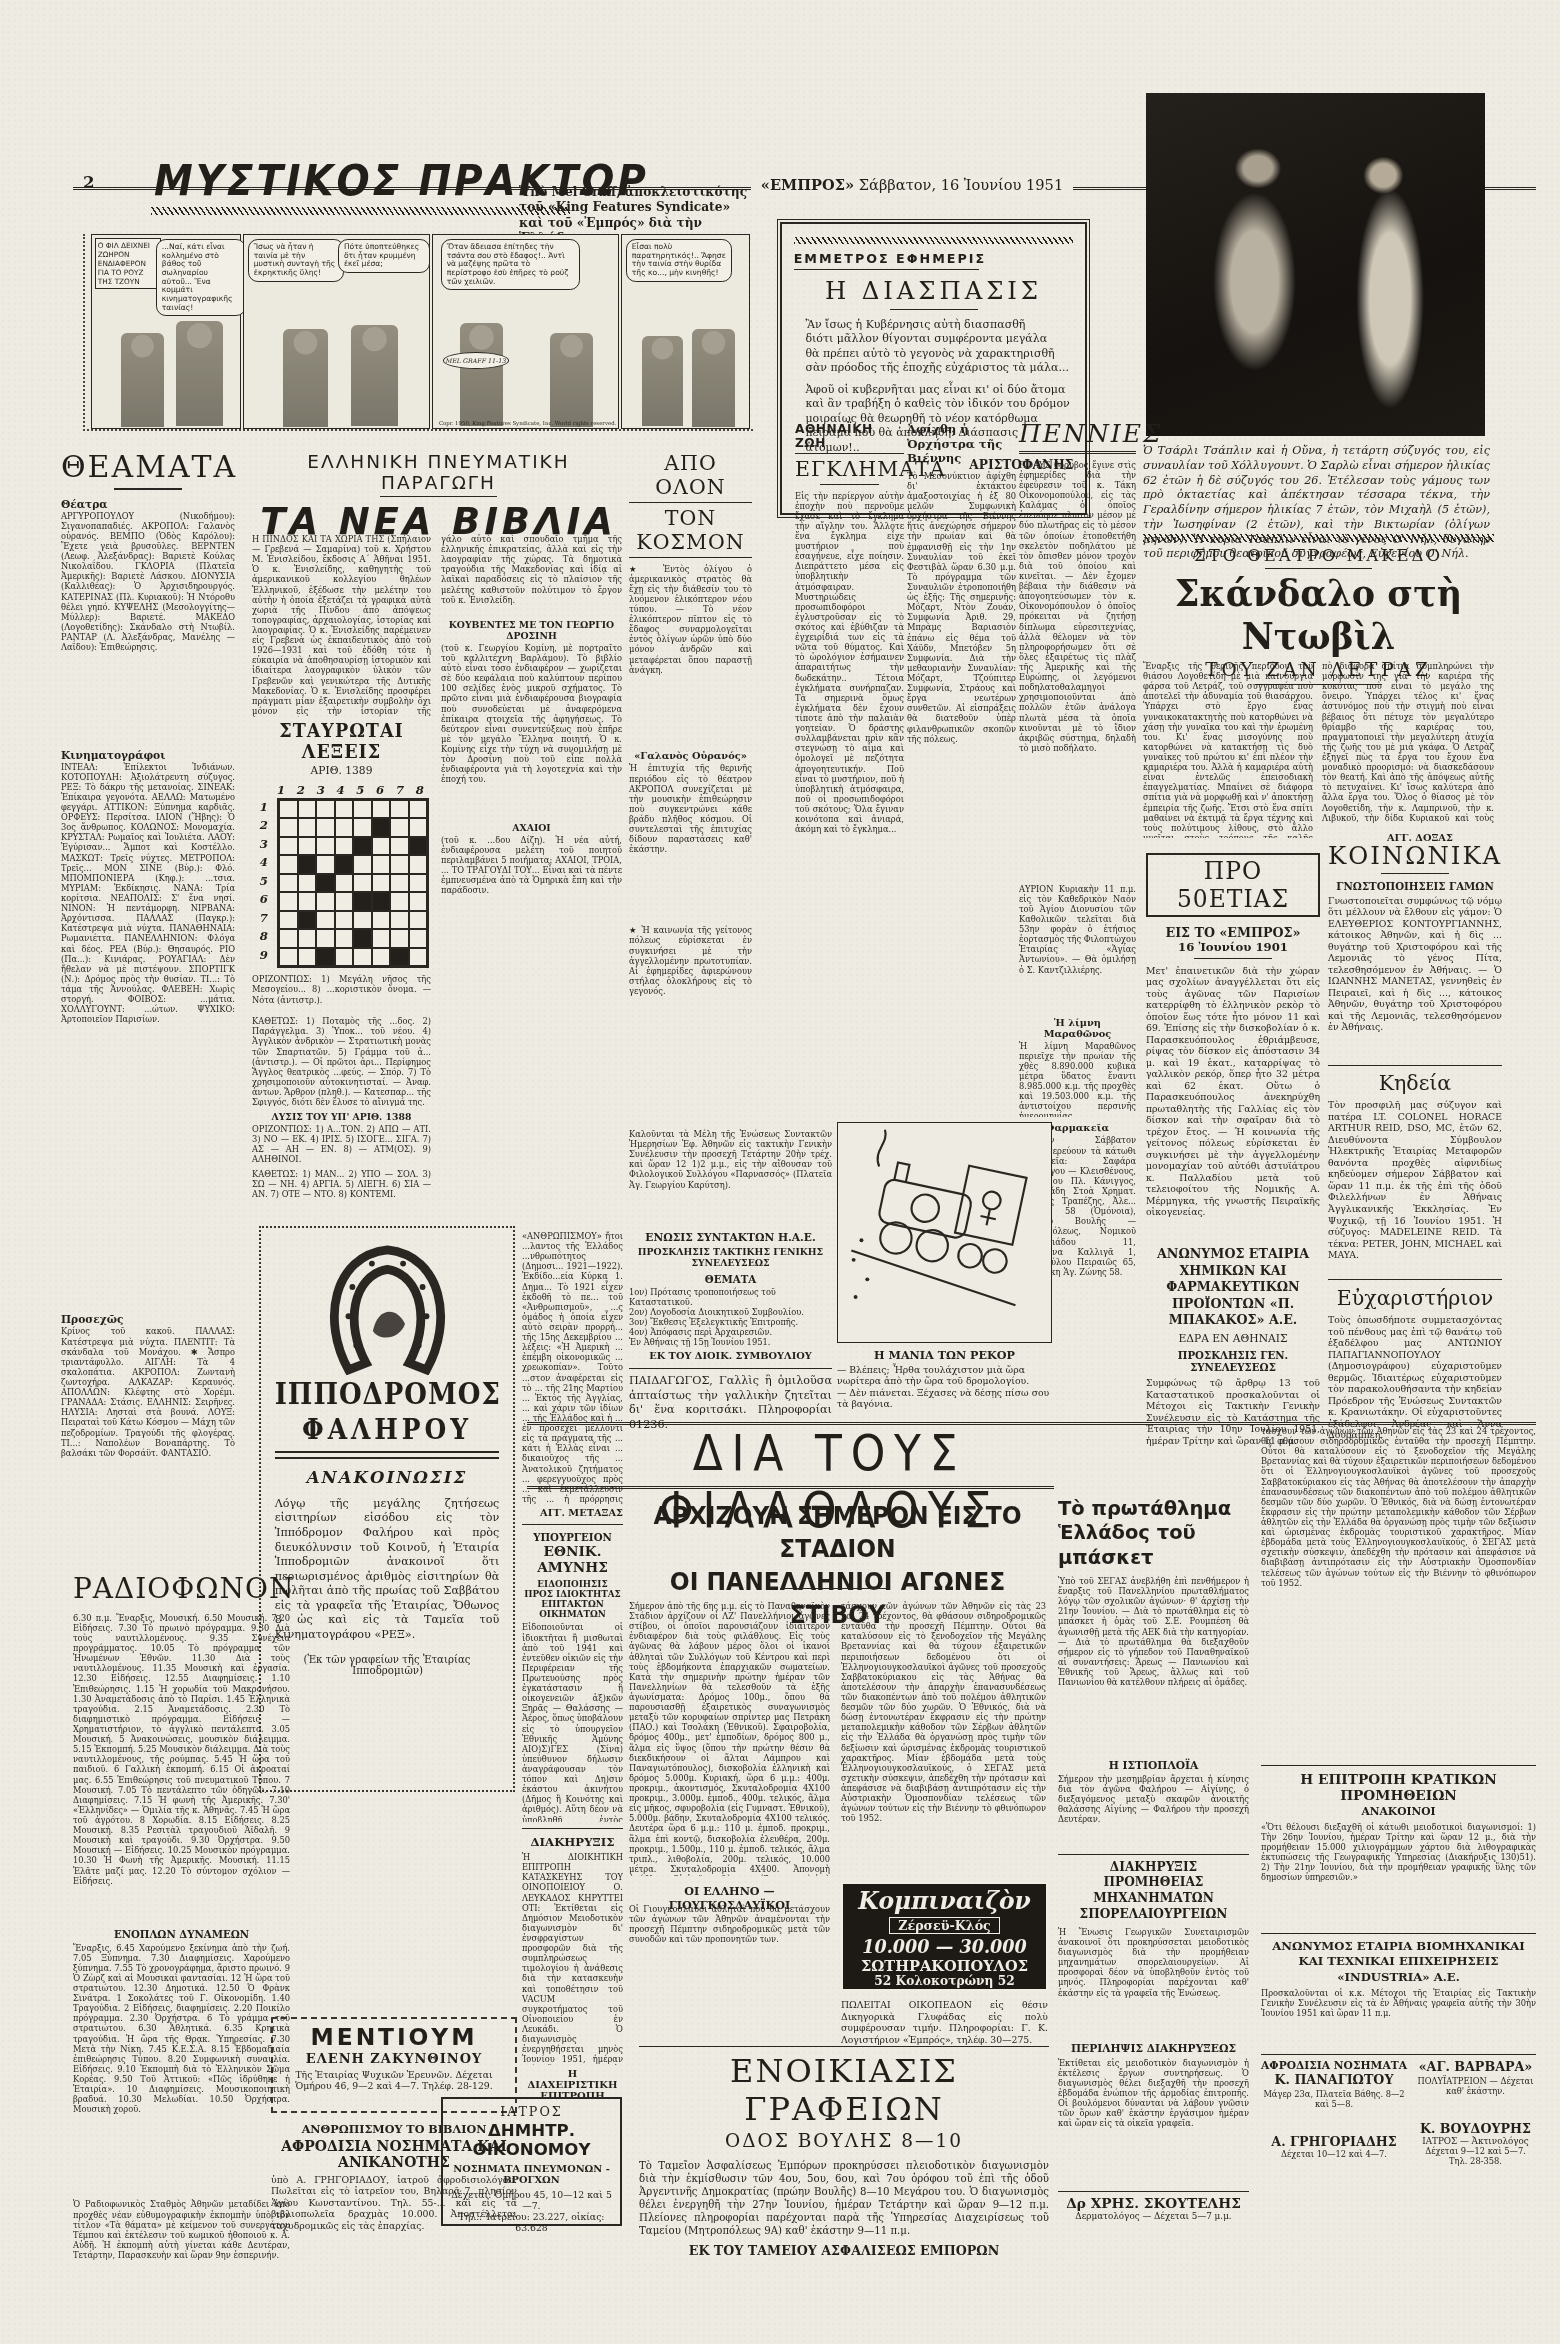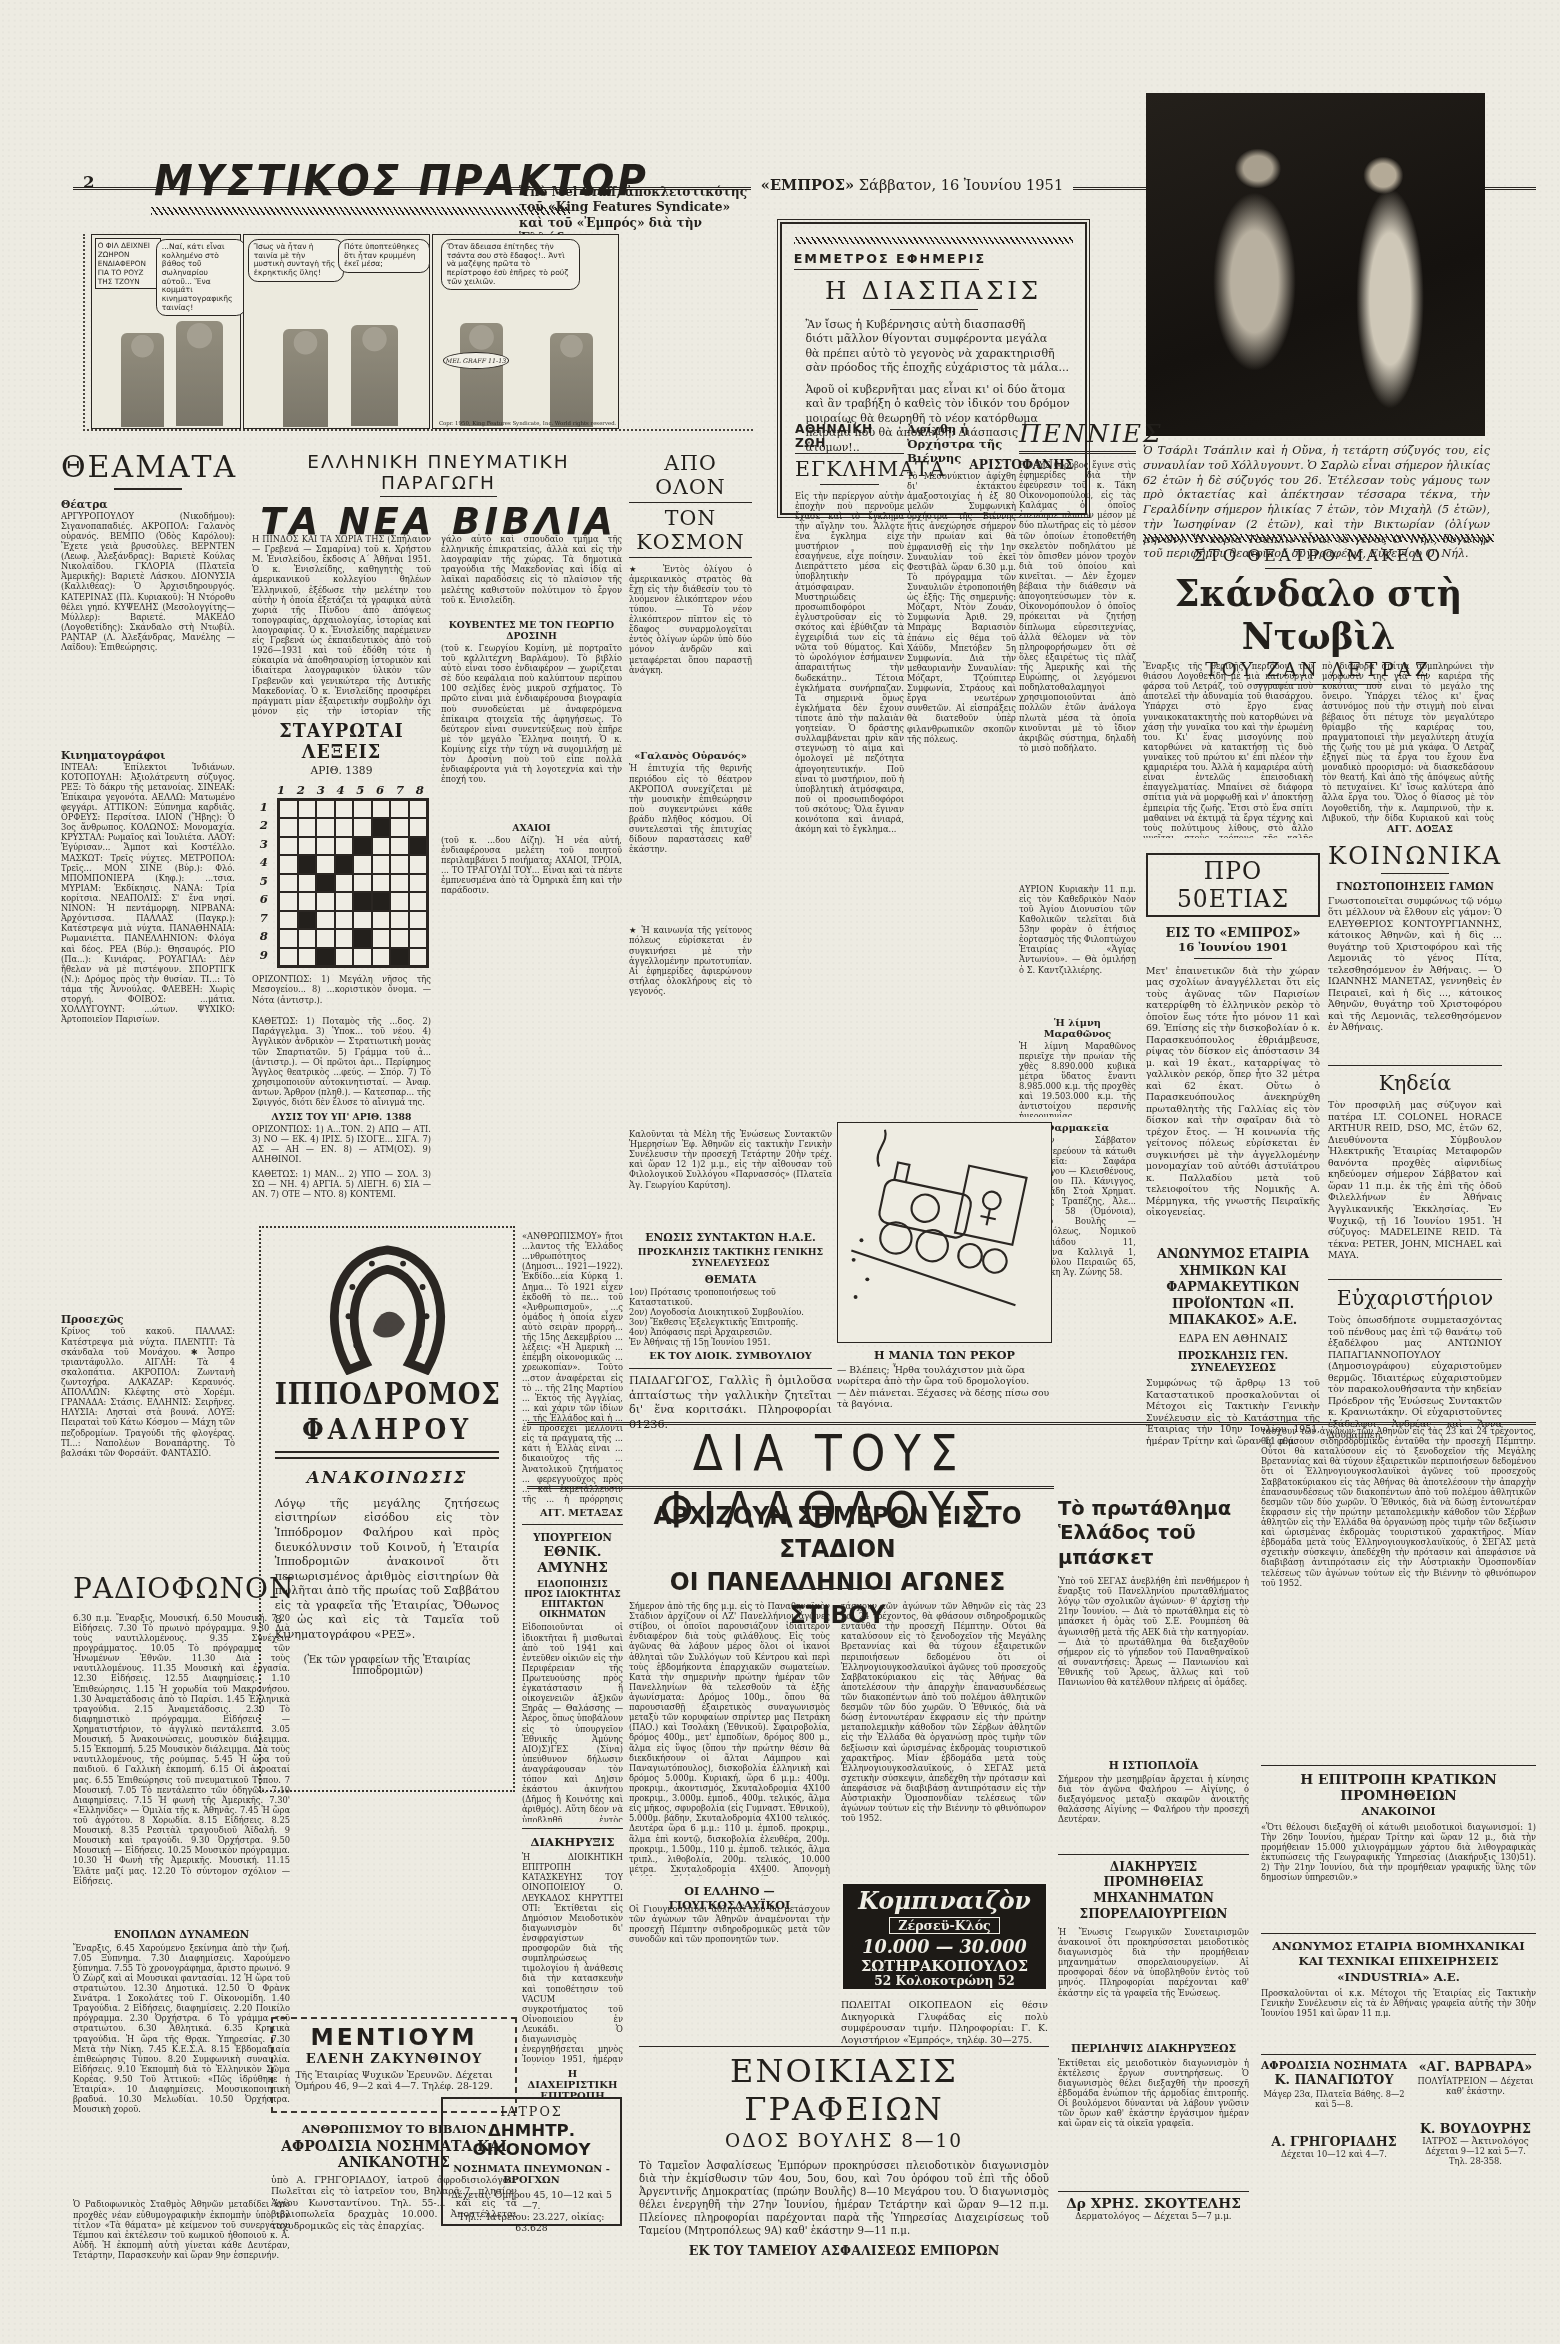--- a/index.html
+++ b/index.html
@@ -60,20 +60,25 @@
       <div class="figblob" style="left:39px;top:94px;width:45px;height:98px;"></div>
       <div class="figblob" style="left:107px;top:90px;width:47px;height:101px;"></div>
     </div>
     <div class="panel" style="left:347px;width:185px;">
       <div class="bubble" style="left:7.8px;top:3.9px;width:127px;">Ὅταν ἄδειασα ἐπίτηδες τὴν τσάντα σου στὸ ἔδαφος!.. Ἀντὶ νὰ μαζέψης πρῶτα τὸ περίστροφο ἐσὺ ἐπῆρες τὸ ρούζ τῶν χειλιῶν.</div>
       <div class="figblob" style="left:27px;top:88px;width:43px;height:103px;"></div>
       <div class="figblob" style="left:117px;top:98px;width:43px;height:94px;"></div>
       <div class="abs i" style="left:9.8px;top:117px;font-size:6.3px;border:1px solid #2a2622;border-radius:50%;padding:3.9px 2px;background:#f1efe6;">MEL GRAFF 11-13</div>
       <div class="abs" style="left:5.9px;bottom:2px;font-size:5.4px;">Copr. 1950, King Features Syndicate, Inc. World rights reserved.</div>
     </div>
+    <div class="panel" style="left:536px;width:127px;">
+      <div class="bubble" style="left:3.9px;top:3.9px;width:94px;">Εἶσαι πολὺ παρατηρητικός!.. Ἄφησε τὴν ταινία στὴν θυρίδα τῆς κο..., μὴν κινηθῆς!</div>
+      <div class="figblob" style="left:19.5px;top:101px;width:41px;height:90px;"></div>
+      <div class="figblob" style="left:70px;top:94px;width:43px;height:98px;"></div>
+    </div>
   </div>
 
   <div class="abs box" style="left:780px;top:222px;width:307px;height:293px;outline:1.5px solid #2a2622;outline-offset:2.9px;padding:7.8px 11.7px;box-sizing:border-box;">
     <div class="hatch" style="margin:4.9px 0 6.8px 0;"></div>
     <div class="b sans" style="font-size:12.7px;letter-spacing:2px;">ΕΜΜΕΤΡΟΣ ΕΦΗΜΕΡΙΣ</div>
     <div class="rule" style="width:185px;margin:2.9px 0 5.9px 0;"></div>
     <div class="c" style="font-size:24.4px;letter-spacing:3.9px;font-weight:300;">Η ΔΙΑΣΠΑΣΙΣ</div>
     <div class="rule" style="width:88px;margin:3.9px auto 7.8px auto;"></div>
     <div style="font-size:11px;line-height:1.32;white-space:pre-line;margin-left:11.7px;">Ἂν ἴσως ἡ Κυβέρνησις αὐτὴ διασπασθῆ
 διότι μᾶλλον θίγονται συμφέροντα μεγάλα
@@ -277,21 +282,21 @@
 
   <div class="abs hatch" style="left:1143px;top:534px;width:351px;"></div>
   <div class="abs" style="left:1143px;top:546px;width:351px;">
     <div class="c" style="font-size:16.6px;letter-spacing:2.9px;">ΣΤΟ ΘΕΑΤΡΟ ΜΑΚΕΔΟ</div>
     <div class="rule" style="width:107px;margin:2.9px auto 3.9px auto;"></div>
     <div class="c b" style="font-size:35px;transform:scaleY(1.05);">Σκάνδαλο στὴ Ντωβὶλ</div>
     <div class="c" style="font-size:18.5px;letter-spacing:3.9px;margin-top:3.9px;">ΤΟΥ ΖΑΝ ΛΕΤΡΑΖ</div>
     <div class="rule" style="width:127px;margin:3.9px auto 7.8px auto;"></div>
     <div class="t8 j clip abs" style="left:0;top:115px;width:170px;height:177px;">Ἔναρξις τῆς θερινῆς περιόδου τοῦ θιάσου Λογοθετίδη μὲ μιὰ καινούργια φάρσα τοῦ Λετράζ, τοῦ συγγραφέα ποὺ ἀποτελεῖ τὴν ἀδυναμία τοῦ θιασάρχου. Ὑπάρχει στὸ ἔργο ἕνας γυναικοκατακτητὴς ποὺ κατορθώνει νὰ χάσῃ τὴν γυναῖκα του καὶ τὴν ἐρωμένη του. Κι' ἕνας μισογύνης ποὺ κατορθώνει νὰ κατακτήσῃ τὶς δυὸ γυναῖκες τοῦ πρώτου κι' ἐπὶ πλέον τὴν καμαριέρα του. Ἀλλὰ ἡ καμαριέρα αὐτὴ εἶναι ἐντελῶς ἐπεισοδιακὴ ἐπαγγελματίας. Μπαίνει σὲ διάφορα σπίτια γιὰ νὰ μορφωθῇ καὶ ν' ἀποκτήσῃ ἐμπειρία τῆς ζωῆς. Ἔτσι στὸ ἕνα σπίτι μαθαίνει νὰ ἐκτιμᾷ τὰ ἔργα τέχνης καὶ τοὺς πολύτιμους λίθους, στὸ ἄλλο μυεῖται στοὺς τρόπους τῆς καλῆς συμπεριφορᾶς καὶ τοῦ τὰκτ ποὺ πρέπει νὰ ἔχῃ μιὰ ἀριστοκράτισσα, στὸ τρίτο ἐξοικειώνει τὸ αὐτί της μὲ τὴν καλὴ μουσική, κι' ἔτσι περνώντας ἐν εἴδει φροντιστηρίου ἀ-</div>
     <div class="t8 j clip abs" style="left:179px;top:115px;width:172px;height:162px;">πὸ διάφορα σπίτια συμπληρώνει τὴν μόρφωσίν της γιὰ τὴν καριέρα τῆς κοκότας ποὺ εἶναι τὸ μεγάλο της ὄνειρο. Ὑπάρχει τέλος κι' ἕνας ἀστυνόμος ποὺ τὴν στιγμὴ ποὺ εἶναι βέβαιος ὅτι πέτυχε τὸν μεγαλύτερο θρίαμβο τῆς καριέρας του, πραγματοποιεῖ τὴν μεγαλύτερη ἀτυχία τῆς ζωῆς του μὲ μιὰ γκάφα. Ὁ Λετρὰζ ἐξηγεῖ πὼς τὰ ἔργα του ἔχουν ἕνα μοναδικὸ προορισμό: νὰ διασκεδάσουν τὸν θεατή. Καὶ ἀπὸ τῆς ἀπόψεως αὐτῆς τὸ πετυχαίνει. Κι' ἴσως καλύτερα ἀπὸ ἄλλα ἔργα του. Ὅλος ὁ θίασος μὲ τὸν Λογοθετίδη, τὴν κ. Λαμπρινοῦ, τὴν κ. Λιβυκοῦ, τὴν δίδα Κυριακοῦ καὶ τοὺς κ.κ. Πρωτοπαπᾶ, Ζησιμᾶτο καὶ Χριστογιαννόπουλο, ἀπέδωσε μὲ πολὺ μπρίο τὴν διασκεδαστικὴ αὐτὴ φάρσα σὲ ὡραία θεατρικὴ μετάφρασι τοῦ Δημ. Γιαννουκάκη.</div>
-    <div class="b abs" style="left:244px;top:277px;font-size:9.8px;">ΑΓΓ. ΔΟΞΑΣ</div>
+    <div class="b abs" style="left:244px;top:286px;font-size:9.8px;">ΑΓΓ. ΔΟΞΑΣ</div>
   </div>
 
   <div class="abs" style="left:1146px;top:853px;width:174px;">
     <div class="c box" style="font-size:23.4px;letter-spacing:1px;padding:2px 3.9px;">ΠΡΟ 50ΕΤΙΑΣ</div>
     <div class="subhead" style="font-size:12.7px;margin-top:7.8px;">ΕΙΣ ΤΟ «ΕΜΠΡΟΣ»</div>
     <div class="subhead" style="font-size:11.7px;">16 Ἰουνίου 1901</div>
     <div class="rule" style="width:78px;margin:3.9px auto 5.9px auto;"></div>
     <div class="t9 j clip" style="height:283px;">Μετ' ἐπαινετικῶν διὰ τὴν χώραν μας σχολίων ἀναγγέλλεται ὅτι εἰς τοὺς ἀγῶνας τῶν Παρισίων κατερρίφθη τὸ ἑλληνικὸν ρεκὸρ τὸ ὁποῖον ἕως τότε ἦτο μόνον 11 καὶ 69. Ἐπίσης εἰς τὴν δισκοβολίαν ὁ κ. Παρασκευόπουλος ἐθριάμβευσε, ρίψας τὸν δίσκον εἰς ἀπόστασιν 34 μ. καὶ 19 ἑκατ., καταρρίψας τὸ γαλλικὸν ρεκόρ, ὅπερ ἦτο 32 μέτρα καὶ 62 ἑκατ. Οὕτω ὁ Παρασκευόπουλος ἀνεκηρύχθη πρωταθλητὴς τῆς Γαλλίας εἰς τὸν δίσκον καὶ τὴν σφαῖραν διὰ τὸ τρέχον ἔτος. — Ἡ κοινωνία τῆς γείτονος πόλεως εὑρίσκεται ἐν συγκινήσει μὲ τὴν ἀγγελλομένην μονομαχίαν τοῦ αὐτόθι ἀστυϊάτρου κ. Παλλαδίου μετὰ τοῦ τελειοφοίτου τῆς Νομικῆς Α. Μέρμηγκα, τῆς γνωστῆς Πειραϊκῆς οἰκογενείας.</div>
   </div>
 

